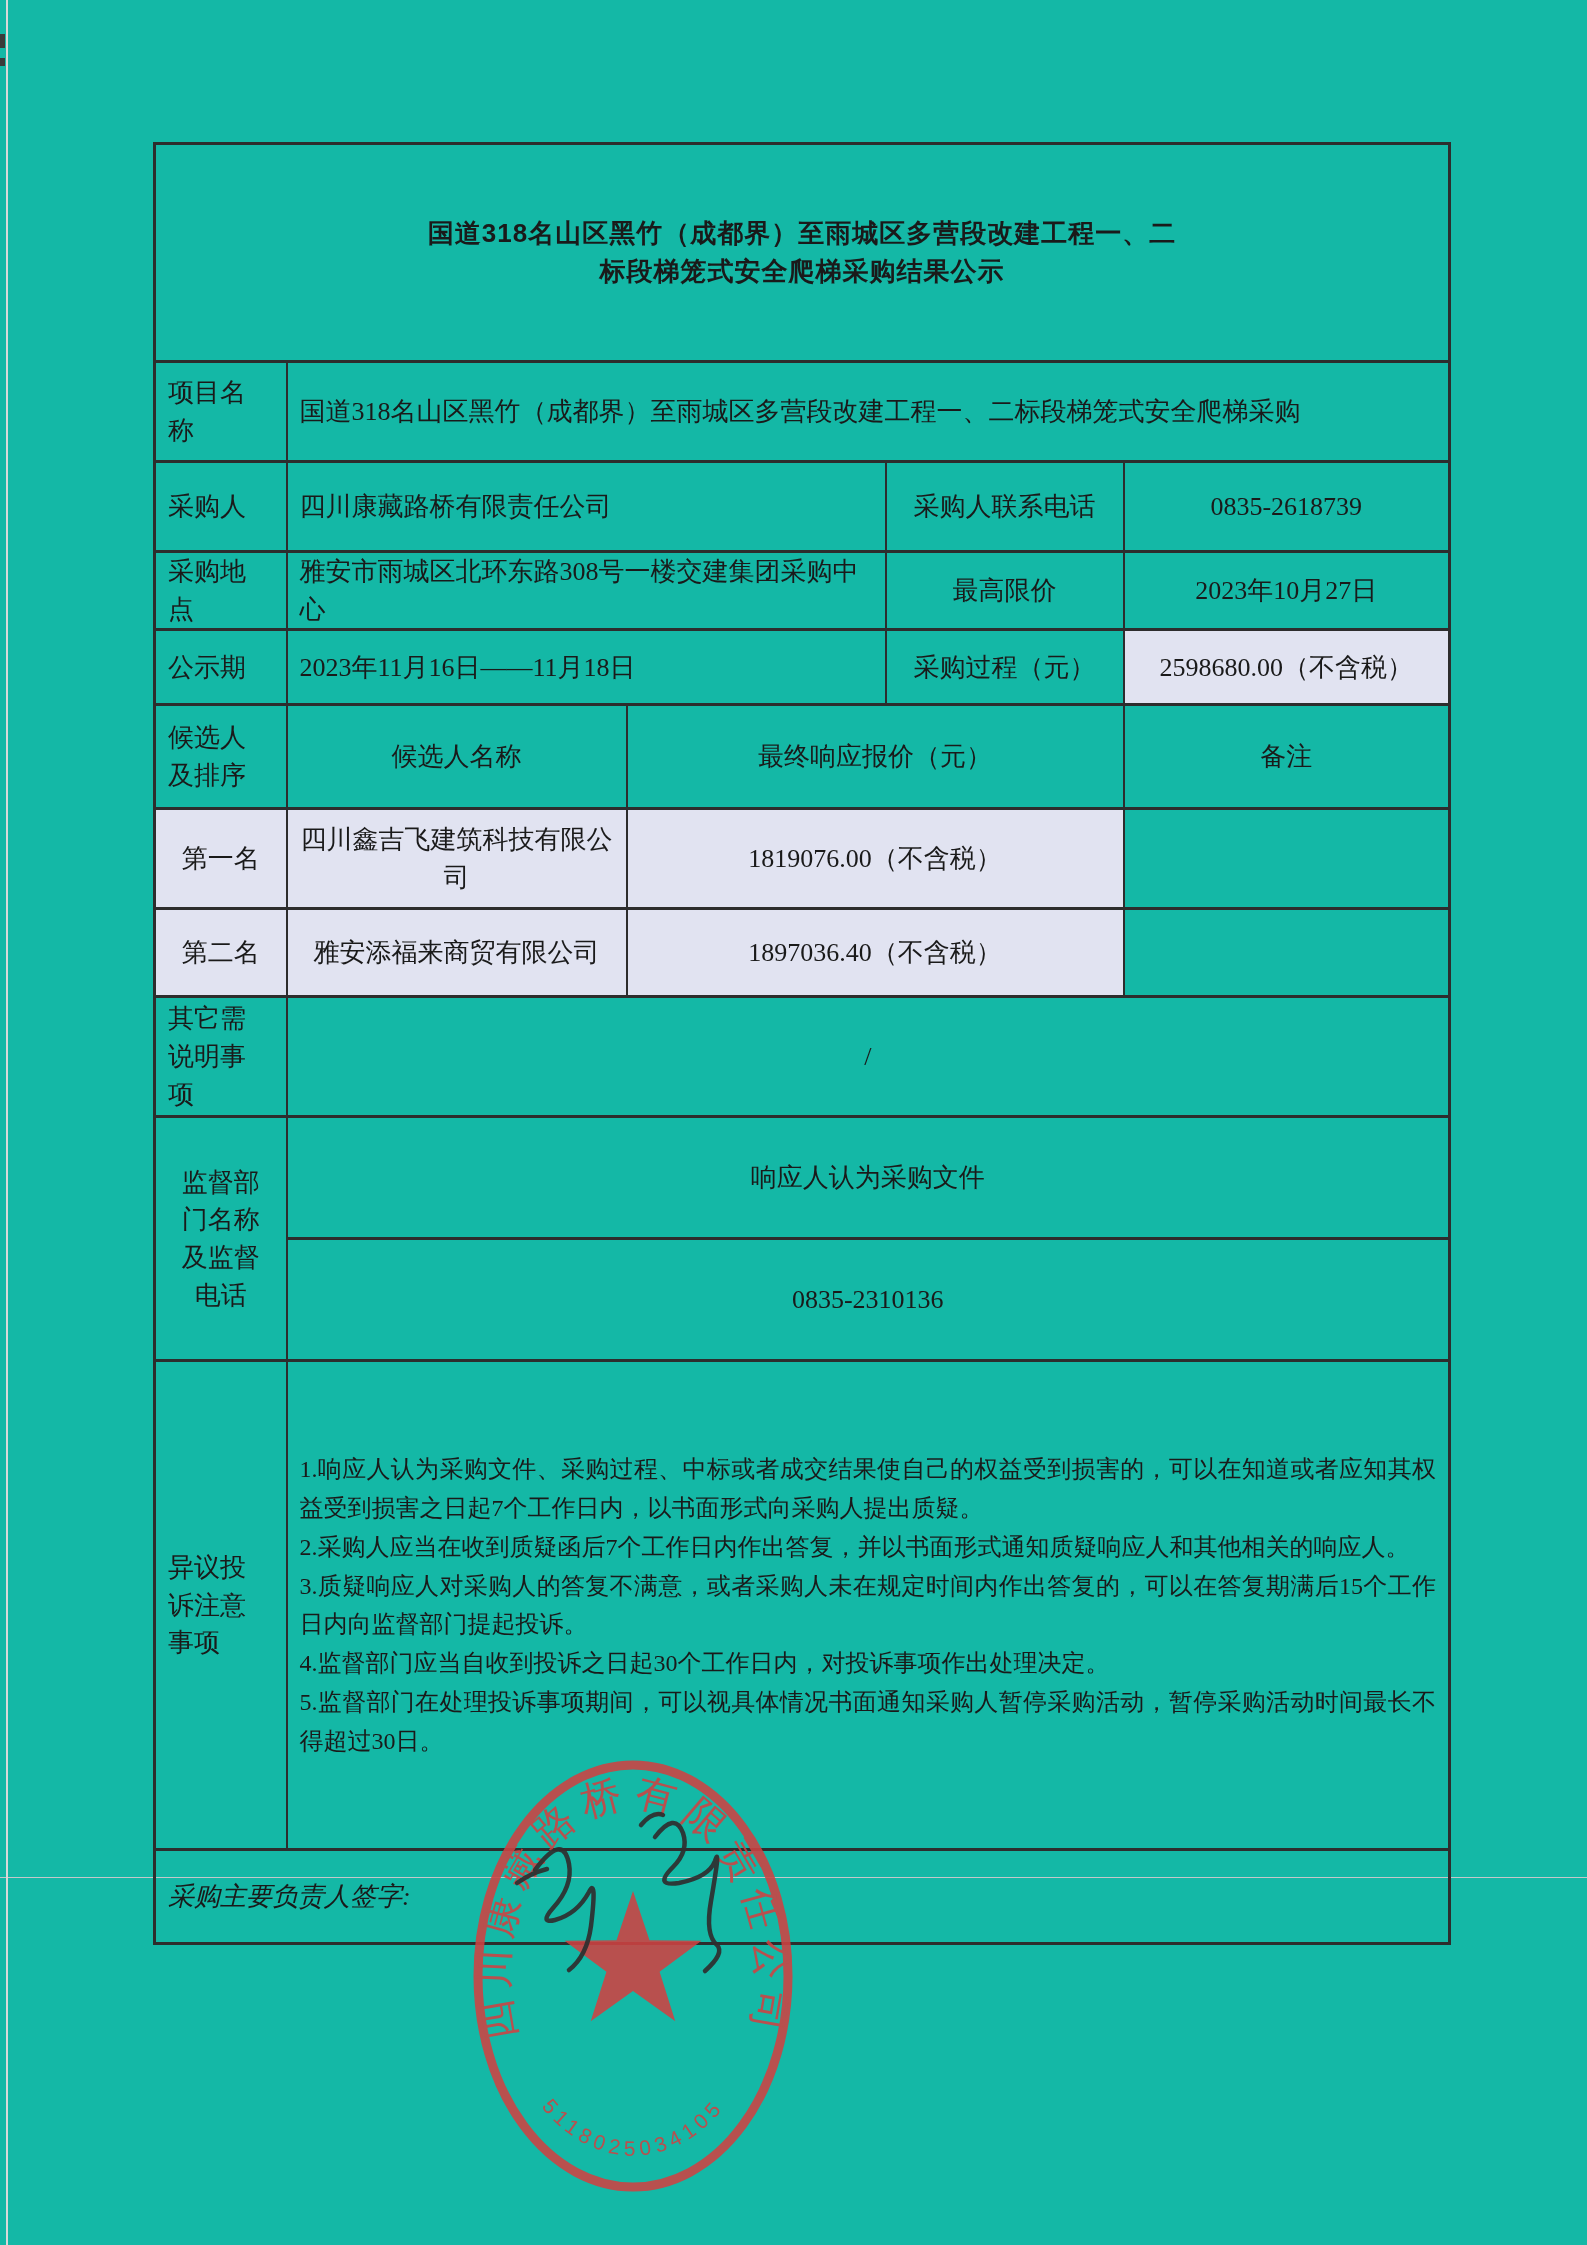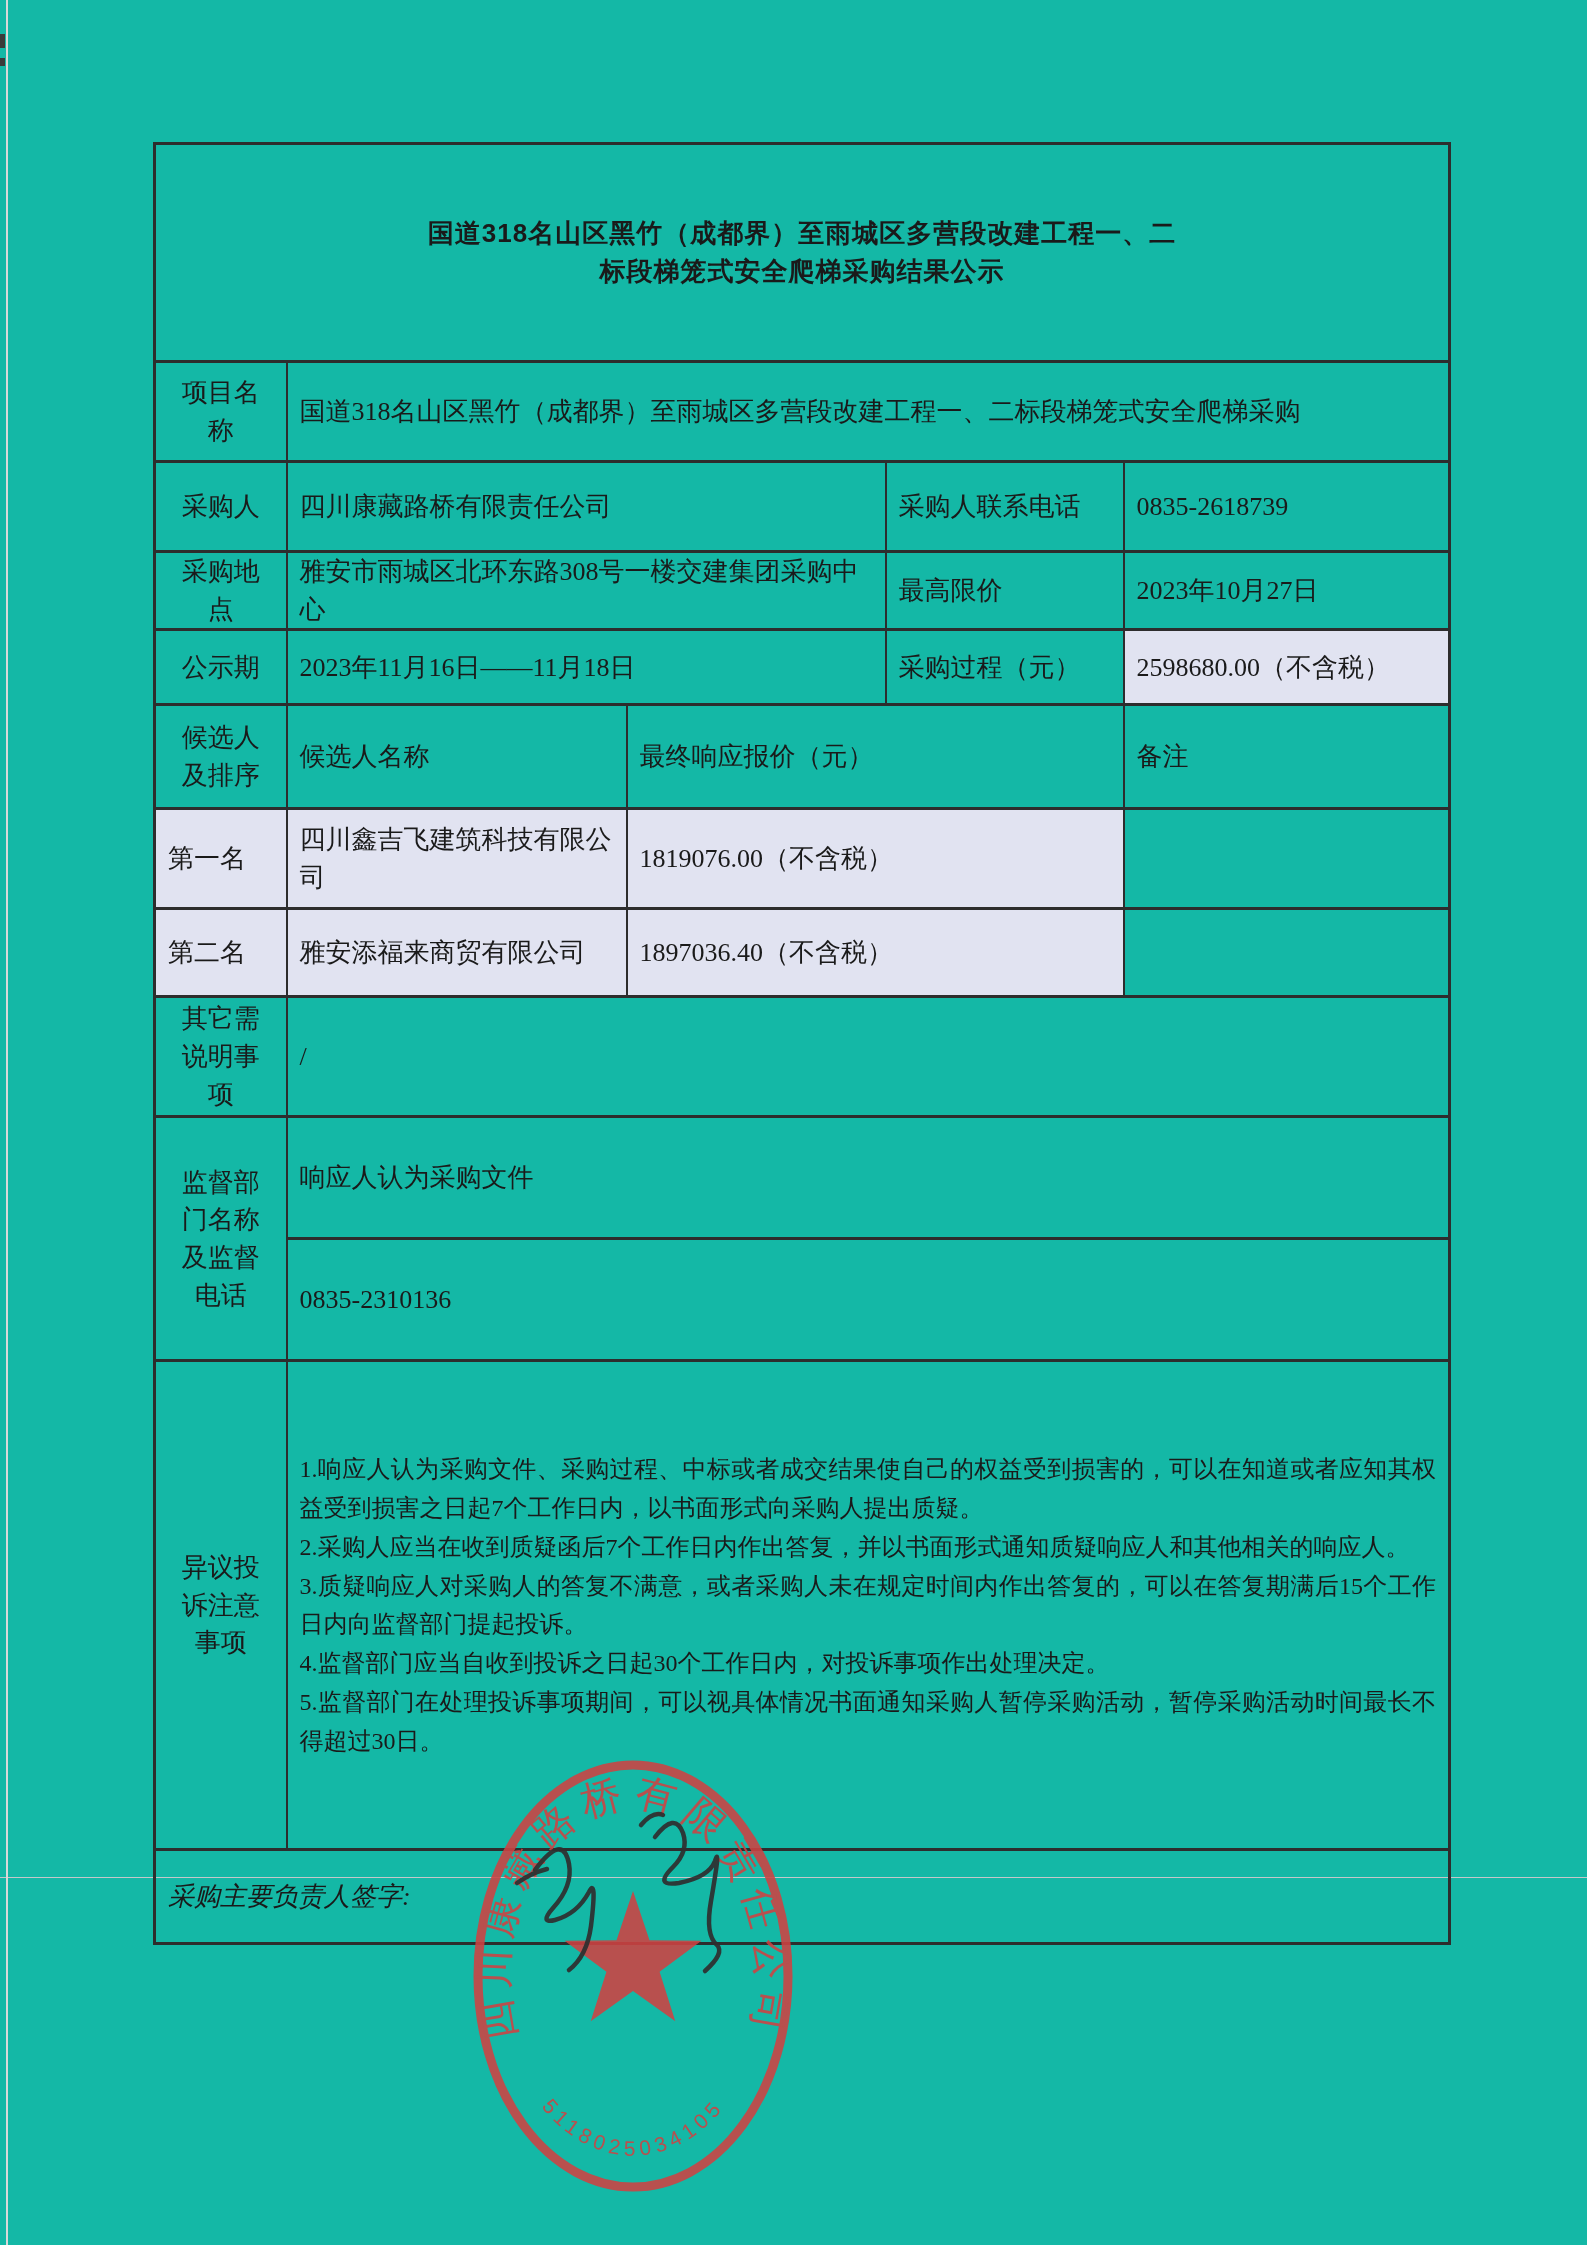--- a/index.html
+++ b/index.html
@@ -20,23 +20,23 @@
   table.doc td{
     border:2px solid #2d2d2d;border-top-width:3px;border-bottom-width:3px;
     padding:0 12px;font-size:26px;line-height:1.45;vertical-align:middle;
     overflow:hidden;
   }
   td.title-cell{
     font-family:"Liberation Sans", sans-serif;font-weight:bold;
     font-size:41px;line-height:1.72;letter-spacing:1px;
     text-align:center;white-space:pre-line;padding-top:26px;vertical-align:top;
   }
-  td.label{white-space:pre-line;text-align:center;padding:6px 10px 6px 14px;}
+  td.label{white-space:pre-line;text-align:left;padding:6px 10px 6px 14px;}
   td.label.ctr{}
-  td.ctr{}
+  td.ctr{text-align:center;}
   td.hl{background:#e1e3f1;}
   td.name-cell{font-size:25px;padding:0 5px;}
   td.obj-cell{padding:10px 18px;}
   .obj-item{font-size:24px;line-height:1.62;text-align:justify;}
   td.sig-cell{font-size:27px;padding-left:34px;font-style:italic;}
   .slash{font-size:30px;}
 
   #stamp{position:absolute;left:465px;top:1755px;width:336px;height:442px;}
 </style>
 </head>

